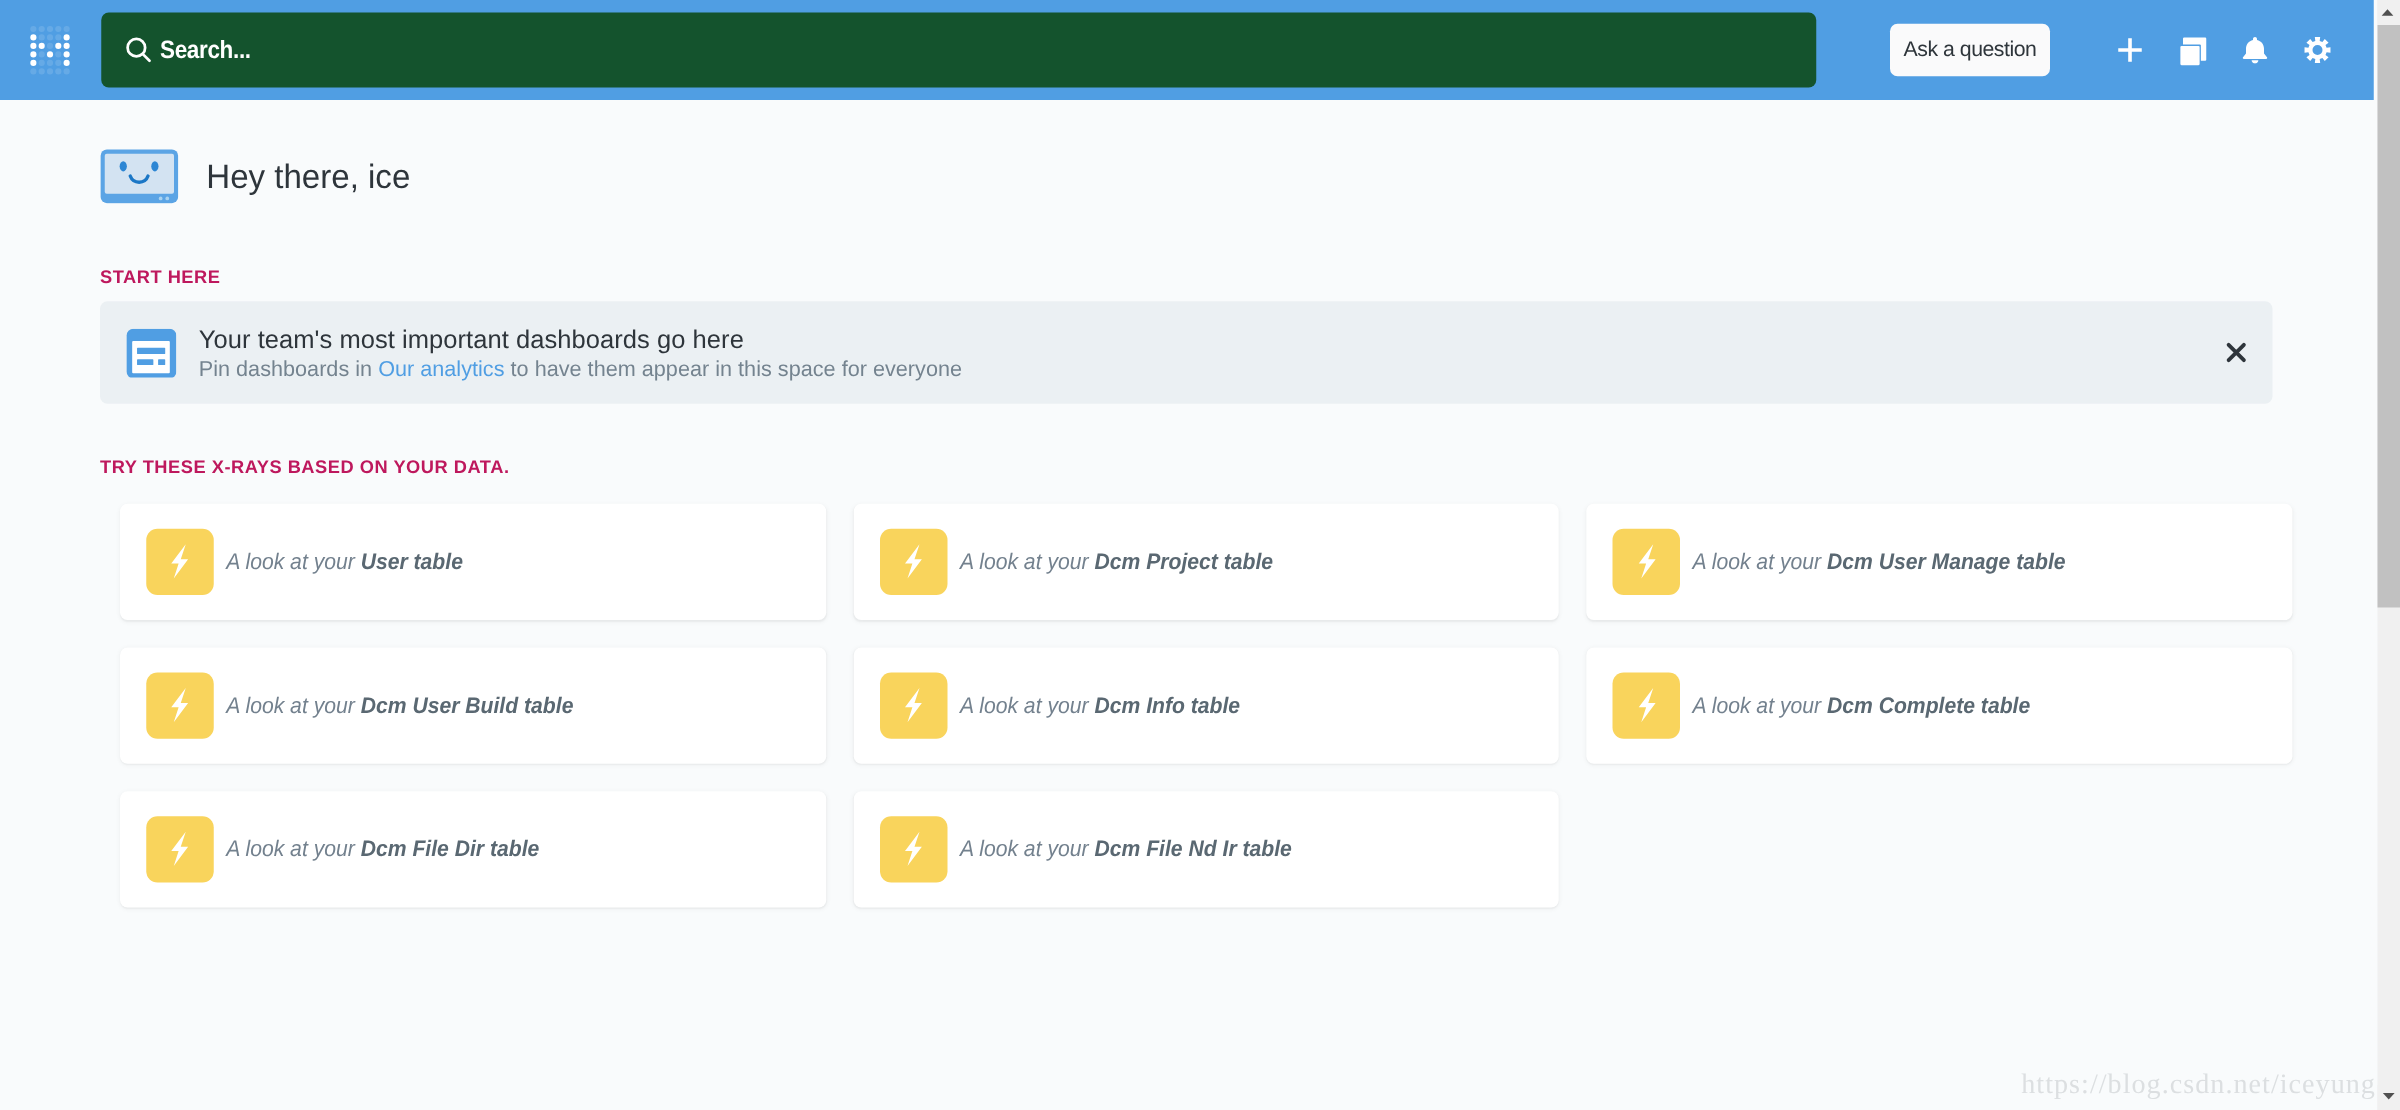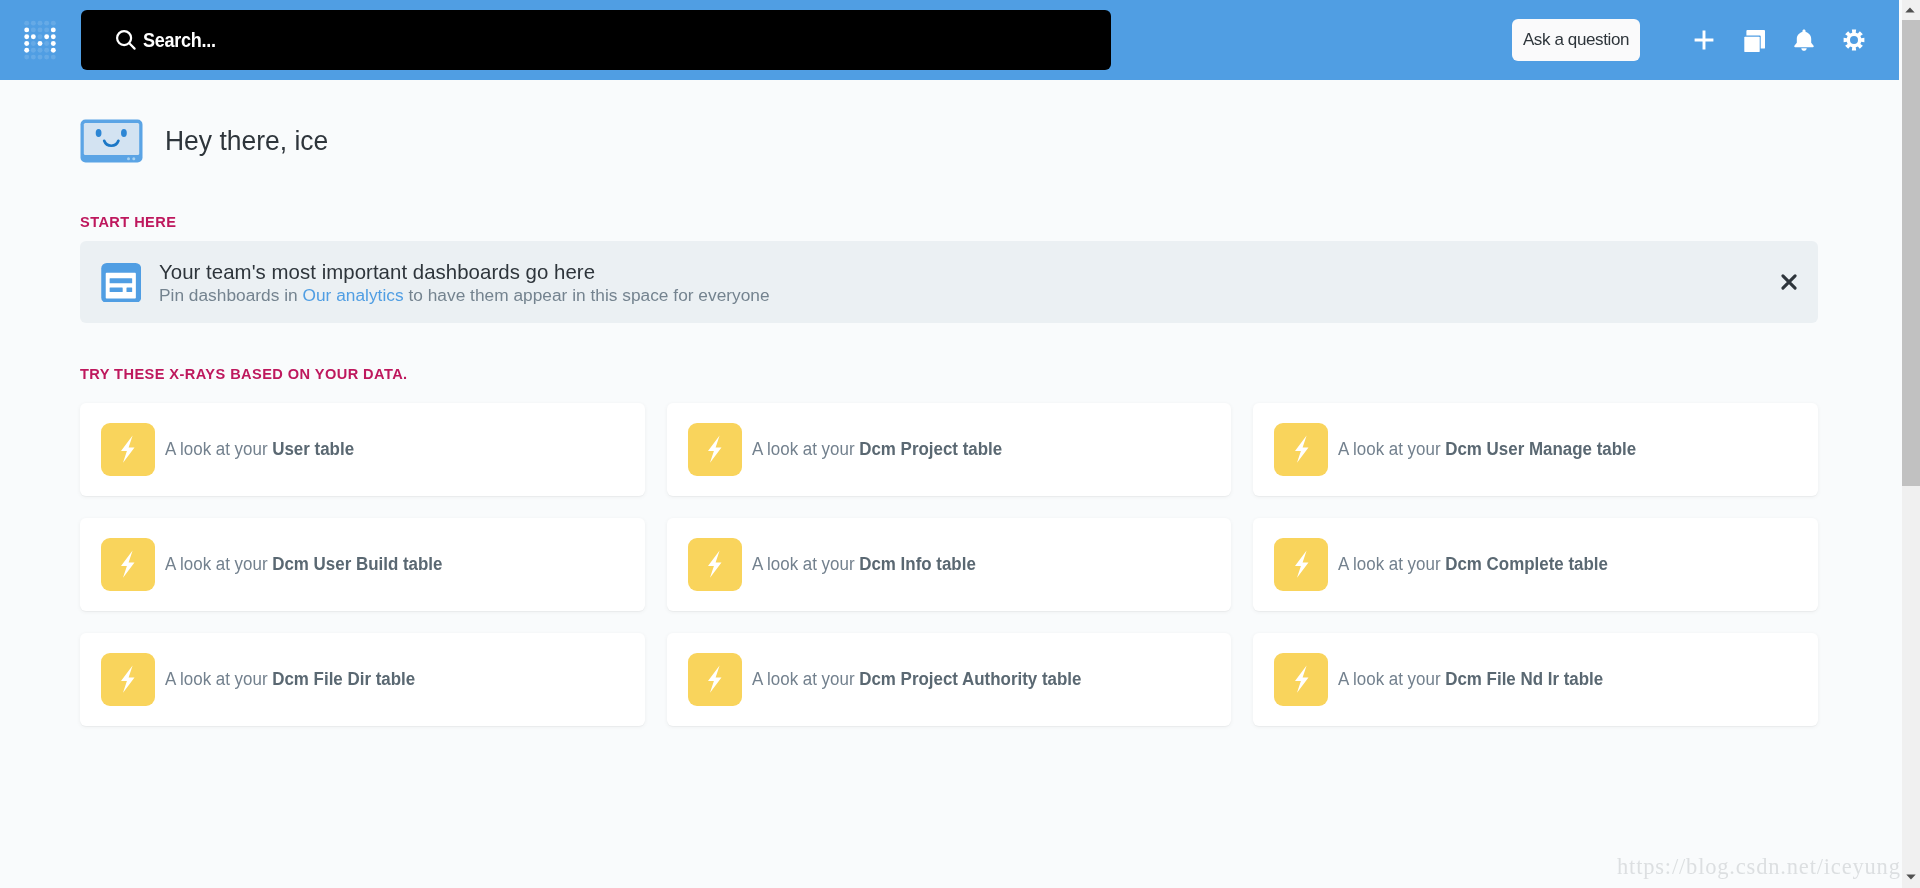--- a/index.html
+++ b/index.html
@@ -6,21 +6,21 @@
 *{margin:0;padding:0;box-sizing:border-box;}
 html,body{width:1920px;height:888px;overflow:hidden;}
 body{font-family:"Liberation Sans",sans-serif;background:#F9FBFC;-webkit-font-smoothing:antialiased;-moz-osx-font-smoothing:grayscale;}
 
 
 #page{position:absolute;left:0;top:0;width:1902px;height:888px;background:#F9FBFC;overflow:hidden;}
 
 
 #navbar{position:absolute;left:0;top:0;width:1899px;height:80px;background:#509EE3;}
 #logo{position:absolute;left:22px;top:18px;width:36px;height:44px;}
-#searchbar{position:absolute;left:81px;top:10px;width:1030px;height:60px;background:#000000;border-radius:6px;display:flex;align-items:center;padding-left:15px;}
+#searchbar{position:absolute;left:81px;top:10px;width:1372px;height:60px;background:#14532d;border-radius:6px;display:flex;align-items:center;}
 #search-icon{margin-left:19px;width:22px;height:22px;display:block;flex:none;}
 #search-placeholder{margin-left:6px;color:#fff;font-size:20px;font-weight:700;letter-spacing:-.3px;transform:scaleX(.9);transform-origin:left center;}
 #askbtn{position:absolute;left:1512px;top:19px;width:128px;height:42px;background:#FAFAFB;border-radius:6px;display:flex;align-items:center;justify-content:center;color:#2E353B;font-size:17px;font-weight:400;letter-spacing:-.38px;cursor:pointer;}
 .navicon{position:absolute;top:21px;width:38px;height:38px;display:flex;align-items:center;justify-content:center;cursor:pointer;}
 #nav-add{left:1685px;}
 #nav-collection{left:1735px;}
 #nav-bell{left:1785px;}
 #nav-gear{left:1835px;}
 
 
@@ -36,21 +36,21 @@
 
 #banner{position:absolute;left:80px;top:241px;width:1738px;height:82px;background:#EBF0F3;border-radius:6px;}
 #banner-icon{position:absolute;left:20.5px;top:21.5px;width:40.4px;height:39.9px;}
 #banner-text{position:absolute;left:79px;top:20px;}
 #banner-title{font-size:20.4px;font-weight:400;color:#2E353B;letter-spacing:.05px;}
 #banner-sub{margin-top:1px;font-size:17.3px;color:#74838F;letter-spacing:.02px;}
 #banner-sub a{color:#509EE3;text-decoration:none;}
 #banner-close{position:absolute;right:20px;top:50%;margin-top:-9px;width:18px;height:18px;cursor:pointer;}
 
 
-#xray-grid{position:absolute;left:80px;top:403px;width:1738px;display:grid;grid-template-columns:repeat(3,1fr);gap:22px;}
+#xray-grid{position:absolute;left:96px;top:403px;width:1738px;display:grid;grid-template-columns:repeat(3,1fr);gap:22px;font-style:italic;}
 .xcard{height:93px;background:#fff;border-radius:6px;box-shadow:0 1px 4px rgba(0,0,0,.055),0 1px 1px rgba(0,0,0,.03);display:flex;align-items:center;cursor:pointer;}
 .xicon{margin-left:21px;width:54px;height:53px;border-radius:9px;background:#F9D45C;display:flex;align-items:center;justify-content:center;flex:none;}
 .xlabel{margin-left:10px;font-size:18px;color:#73818E;display:inline-block;transform:scaleX(.94);transform-origin:left center;}
 .xlabel b{color:#5A6872;font-weight:700;}
 
 
 #watermark{position:absolute;left:1617px;top:854px;z-index:20;font-family:"Liberation Serif",serif;font-size:22.5px;color:#DCDFE1;letter-spacing:0.82px;white-space:nowrap;}
 
 
 #scrollbar{position:absolute;left:1902px;top:0;width:18px;height:888px;background:#F0F0F0;}
@@ -231,28 +231,20 @@
           </svg>
         </span>
         <span class="xlabel"><span>A look at your </span><b>Dcm File Dir table</b></span>
       </div>
       <div class="xcard">
         <span class="xicon">
           <svg width="15.5" height="28.3" viewBox="0 0 15.5 28.3" aria-hidden="true">
             <path d="M12.6 0.5 L1.0 15.9 H6.9 L3.0 27.8 L14.5 12.4 H8.6 Z" fill="#FFFFFF"></path>
           </svg>
         </span>
-        <span class="xlabel"><span>A look at your </span><b>Dcm Project Authority table</b></span>
-      </div>
-      <div class="xcard">
-        <span class="xicon">
-          <svg width="15.5" height="28.3" viewBox="0 0 15.5 28.3" aria-hidden="true">
-            <path d="M12.6 0.5 L1.0 15.9 H6.9 L3.0 27.8 L14.5 12.4 H8.6 Z" fill="#FFFFFF"></path>
-          </svg>
-        </span>
         <span class="xlabel"><span>A look at your </span><b>Dcm File Nd Ir table</b></span>
       </div>
     </div>
 
 </div>
 
 <div id="watermark">https://blog.csdn.net/iceyung</div>
 
 <div id="scrollbar">
   <div id="sb-up">

